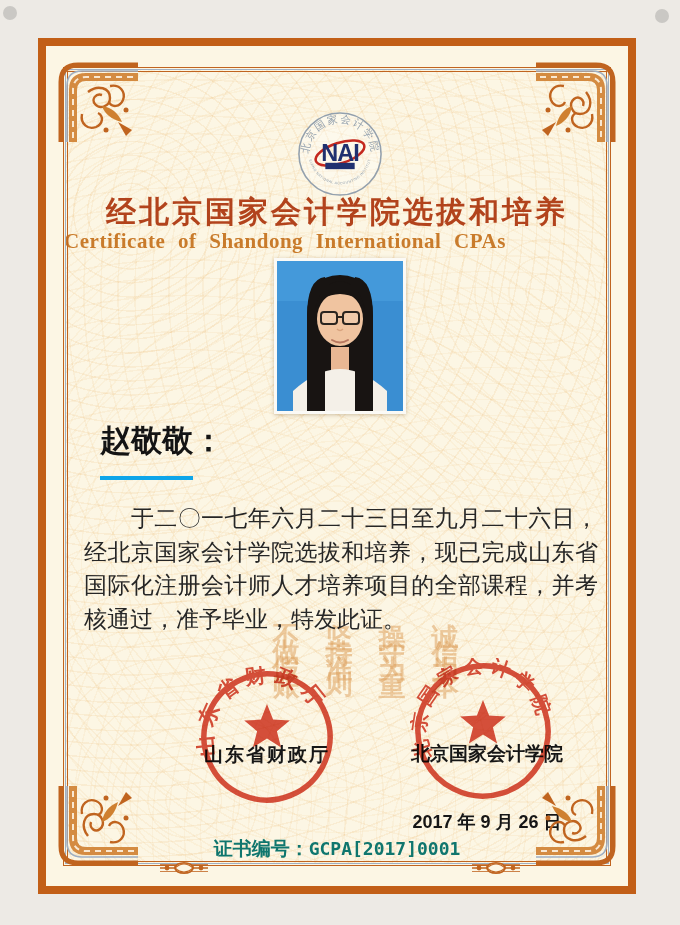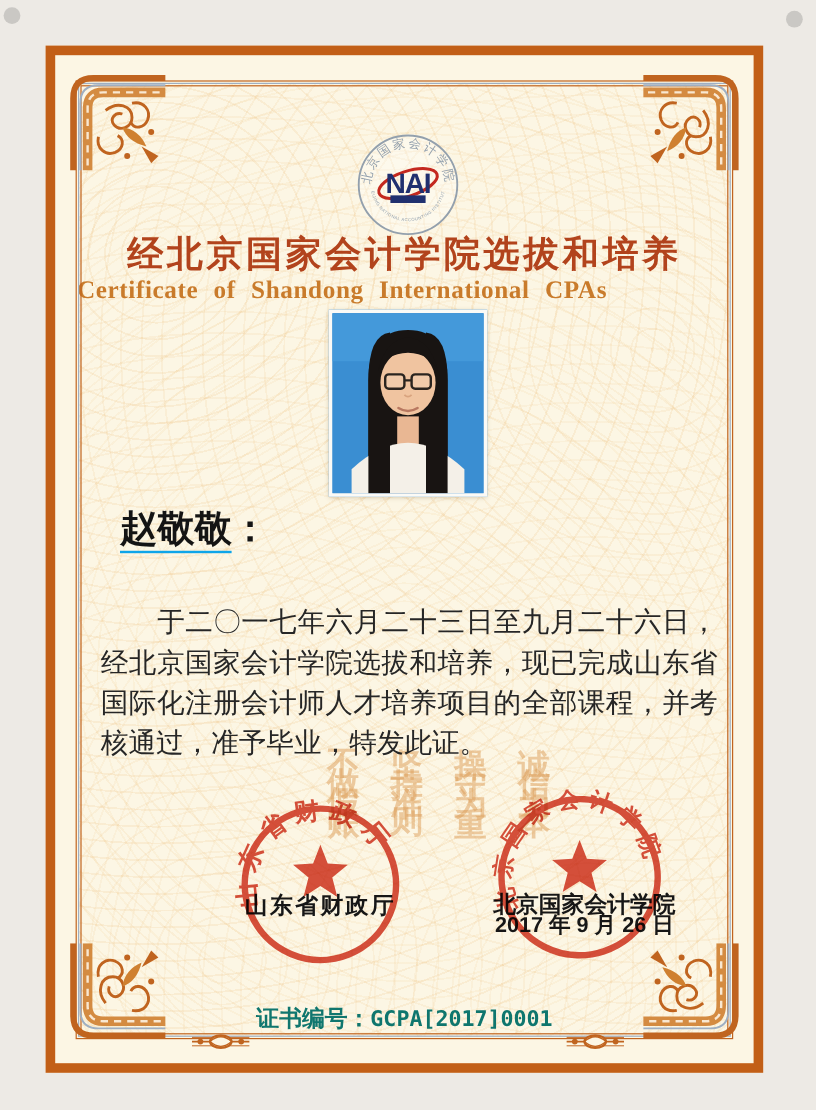--- a/index.html
+++ b/index.html
@@ -58,21 +58,21 @@
   
   .photo{
     position:absolute;left:274px;top:258px;width:126px;height:150px;z-index:2;
     border:3px solid #fbfaf6;box-shadow:0 1px 4px rgba(120,90,40,0.35);
     background:#3a8ed2;
   }
   .photo svg{display:block;}
 
   
   .name-line{position:absolute;left:100px;top:420px;z-index:2;color:#141414;font-size:31px;font-weight:800;}
-  .name-line .nm{border-bottom:2px solid #0ea5e9;padding-bottom:1px;}
+  .name-line .nm{border-bottom:4px solid #0ea5e9;padding-bottom:18px;}
   .body-text{
     position:absolute;left:84px;top:470px;width:514px;z-index:2;
     font-size:23px;line-height:33.5px;font-weight:400;color:#262626;
     text-align:justify;text-indent:47px;margin-top:32px;
   }
 
   
   .watermark{position:absolute;left:268px;top:602px;z-index:1;display:flex;gap:17px;}
   .wm-col{
     writing-mode:vertical-rl;text-orientation:upright;
@@ -80,21 +80,21 @@
     color:rgba(219,156,86,0.5);
   }
 
   
   .seal{position:absolute;z-index:4;mix-blend-mode:multiply;opacity:0.88;}
   .seal.left{left:196px;top:666px;width:142px;height:142px;}
   .seal.right{left:410px;top:658px;width:146px;height:146px;}
   .org{position:absolute;z-index:3;font-size:19px;font-weight:700;color:#161616;text-align:center;}
   .org.left{left:192px;top:742px;width:150px;letter-spacing:2px;}
   .org.right{left:408px;top:741px;width:158px;}
-  .date{position:absolute;left:408px;top:759px;width:158px;z-index:3;
+  .date{position:absolute;left:408px;top:810px;width:158px;z-index:3;
     font-size:18px;font-weight:600;color:#161616;text-align:center;}
 
   
   .cert-no{
     position:absolute;left:63px;top:836px;width:548px;z-index:2;
     text-align:center;color:#0f766e;font-size:19px;font-weight:700;
   }
   .cert-no .code{font-family:"DejaVu Sans Mono","Liberation Mono",monospace;font-size:18px;font-weight:700;}
 </style>
 </head>

